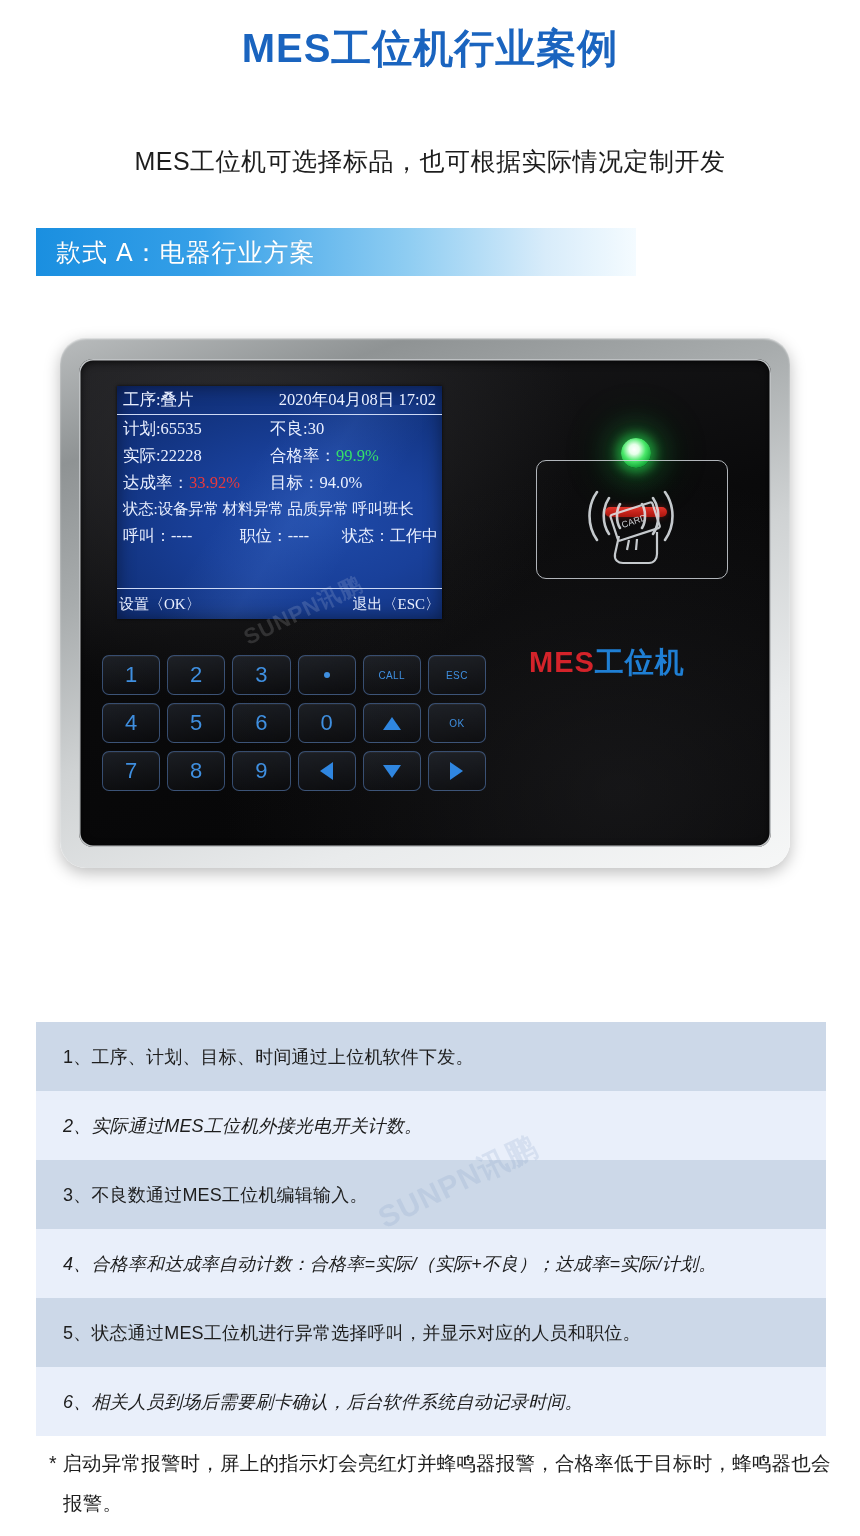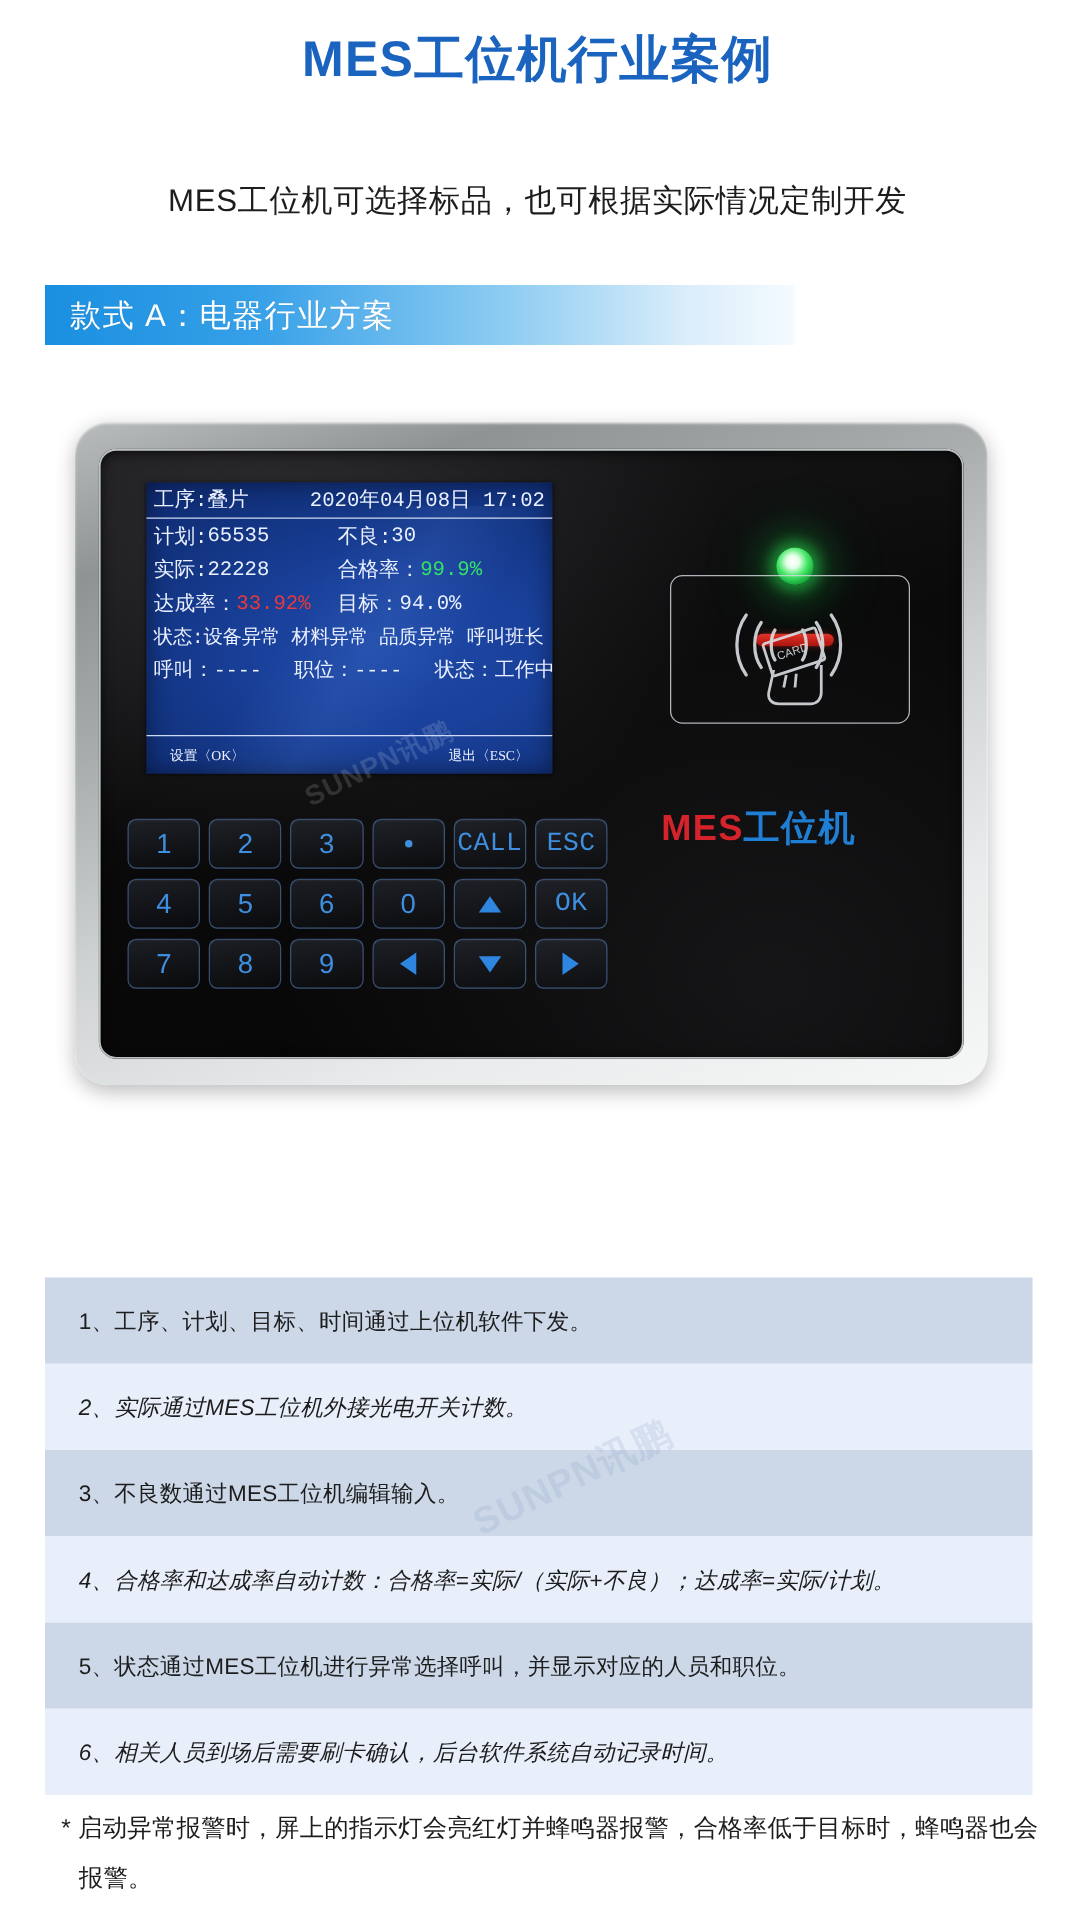--- a/index.html
+++ b/index.html
@@ -122,21 +122,20 @@
 
   .lcd-row {
     position: relative;
     display: flex;
     align-items: center;
     height: 27px;
     padding: 0 6px;
     font-size: 16.5px;
     white-space: nowrap;
     z-index: 2;
-    font-family: Liberation Mono, monospace;
   }
   .lcd-row.head {
     justify-content: space-between;
     border-bottom: 1.5px solid #cdd9f5;
     height: 29px;
   }
   .lcd-col { display: flex; align-items: center; }
   .lcd-col.left  { width: 47%; }
   .lcd-col.right { width: 53%; }
 
@@ -155,23 +154,23 @@
 
   .lcd-footer {
     position: absolute;
     left: 0;
     bottom: 0;
     width: 100%;
     height: 31px;
     display: flex;
     align-items: center;
     justify-content: space-between;
-    padding: 0 19px;
+    padding: 0 2px;
     border-top: 1.5px solid #cdd9f5;
-    font-size: 11px;
+    font-size: 15px;
     z-index: 2;
   }
 
   
   .led {
     position: absolute;
     top: 79px;
     left: 542px;
     width: 30px;
     height: 30px;
@@ -209,21 +208,21 @@
     border: 1px solid rgba(90,130,190,0.55);
     border-radius: 7px;
     display: flex;
     align-items: center;
     justify-content: center;
     color: #3f8fe0;
     font-size: 22px;
     background: linear-gradient(170deg, rgba(46,52,62,0.5) 0%, rgba(12,13,16,0.5) 100%);
     box-shadow: inset 0 1px 1px rgba(255,255,255,0.05);
   }
-  .key.small { font-size: 21px; letter-spacing: 0.4px; font-family: Liberation Mono, monospace; }
+  .key.small { font-size: 10px; letter-spacing: 0.4px; }
   .key .dot {
     width: 6px; height: 6px; border-radius: 50%;
     background: #3f8fe0;
   }
   .key .tri { width: 0; height: 0; }
   .tri.up    { border-left: 9px solid transparent; border-right: 9px solid transparent; border-bottom: 13px solid #2f86e0; }
   .tri.down  { border-left: 9px solid transparent; border-right: 9px solid transparent; border-top: 13px solid #2f86e0; }
   .tri.left  { border-top: 9px solid transparent; border-bottom: 9px solid transparent; border-right: 13px solid #2f86e0; }
   .tri.right { border-top: 9px solid transparent; border-bottom: 9px solid transparent; border-left: 13px solid #2f86e0; }
 

